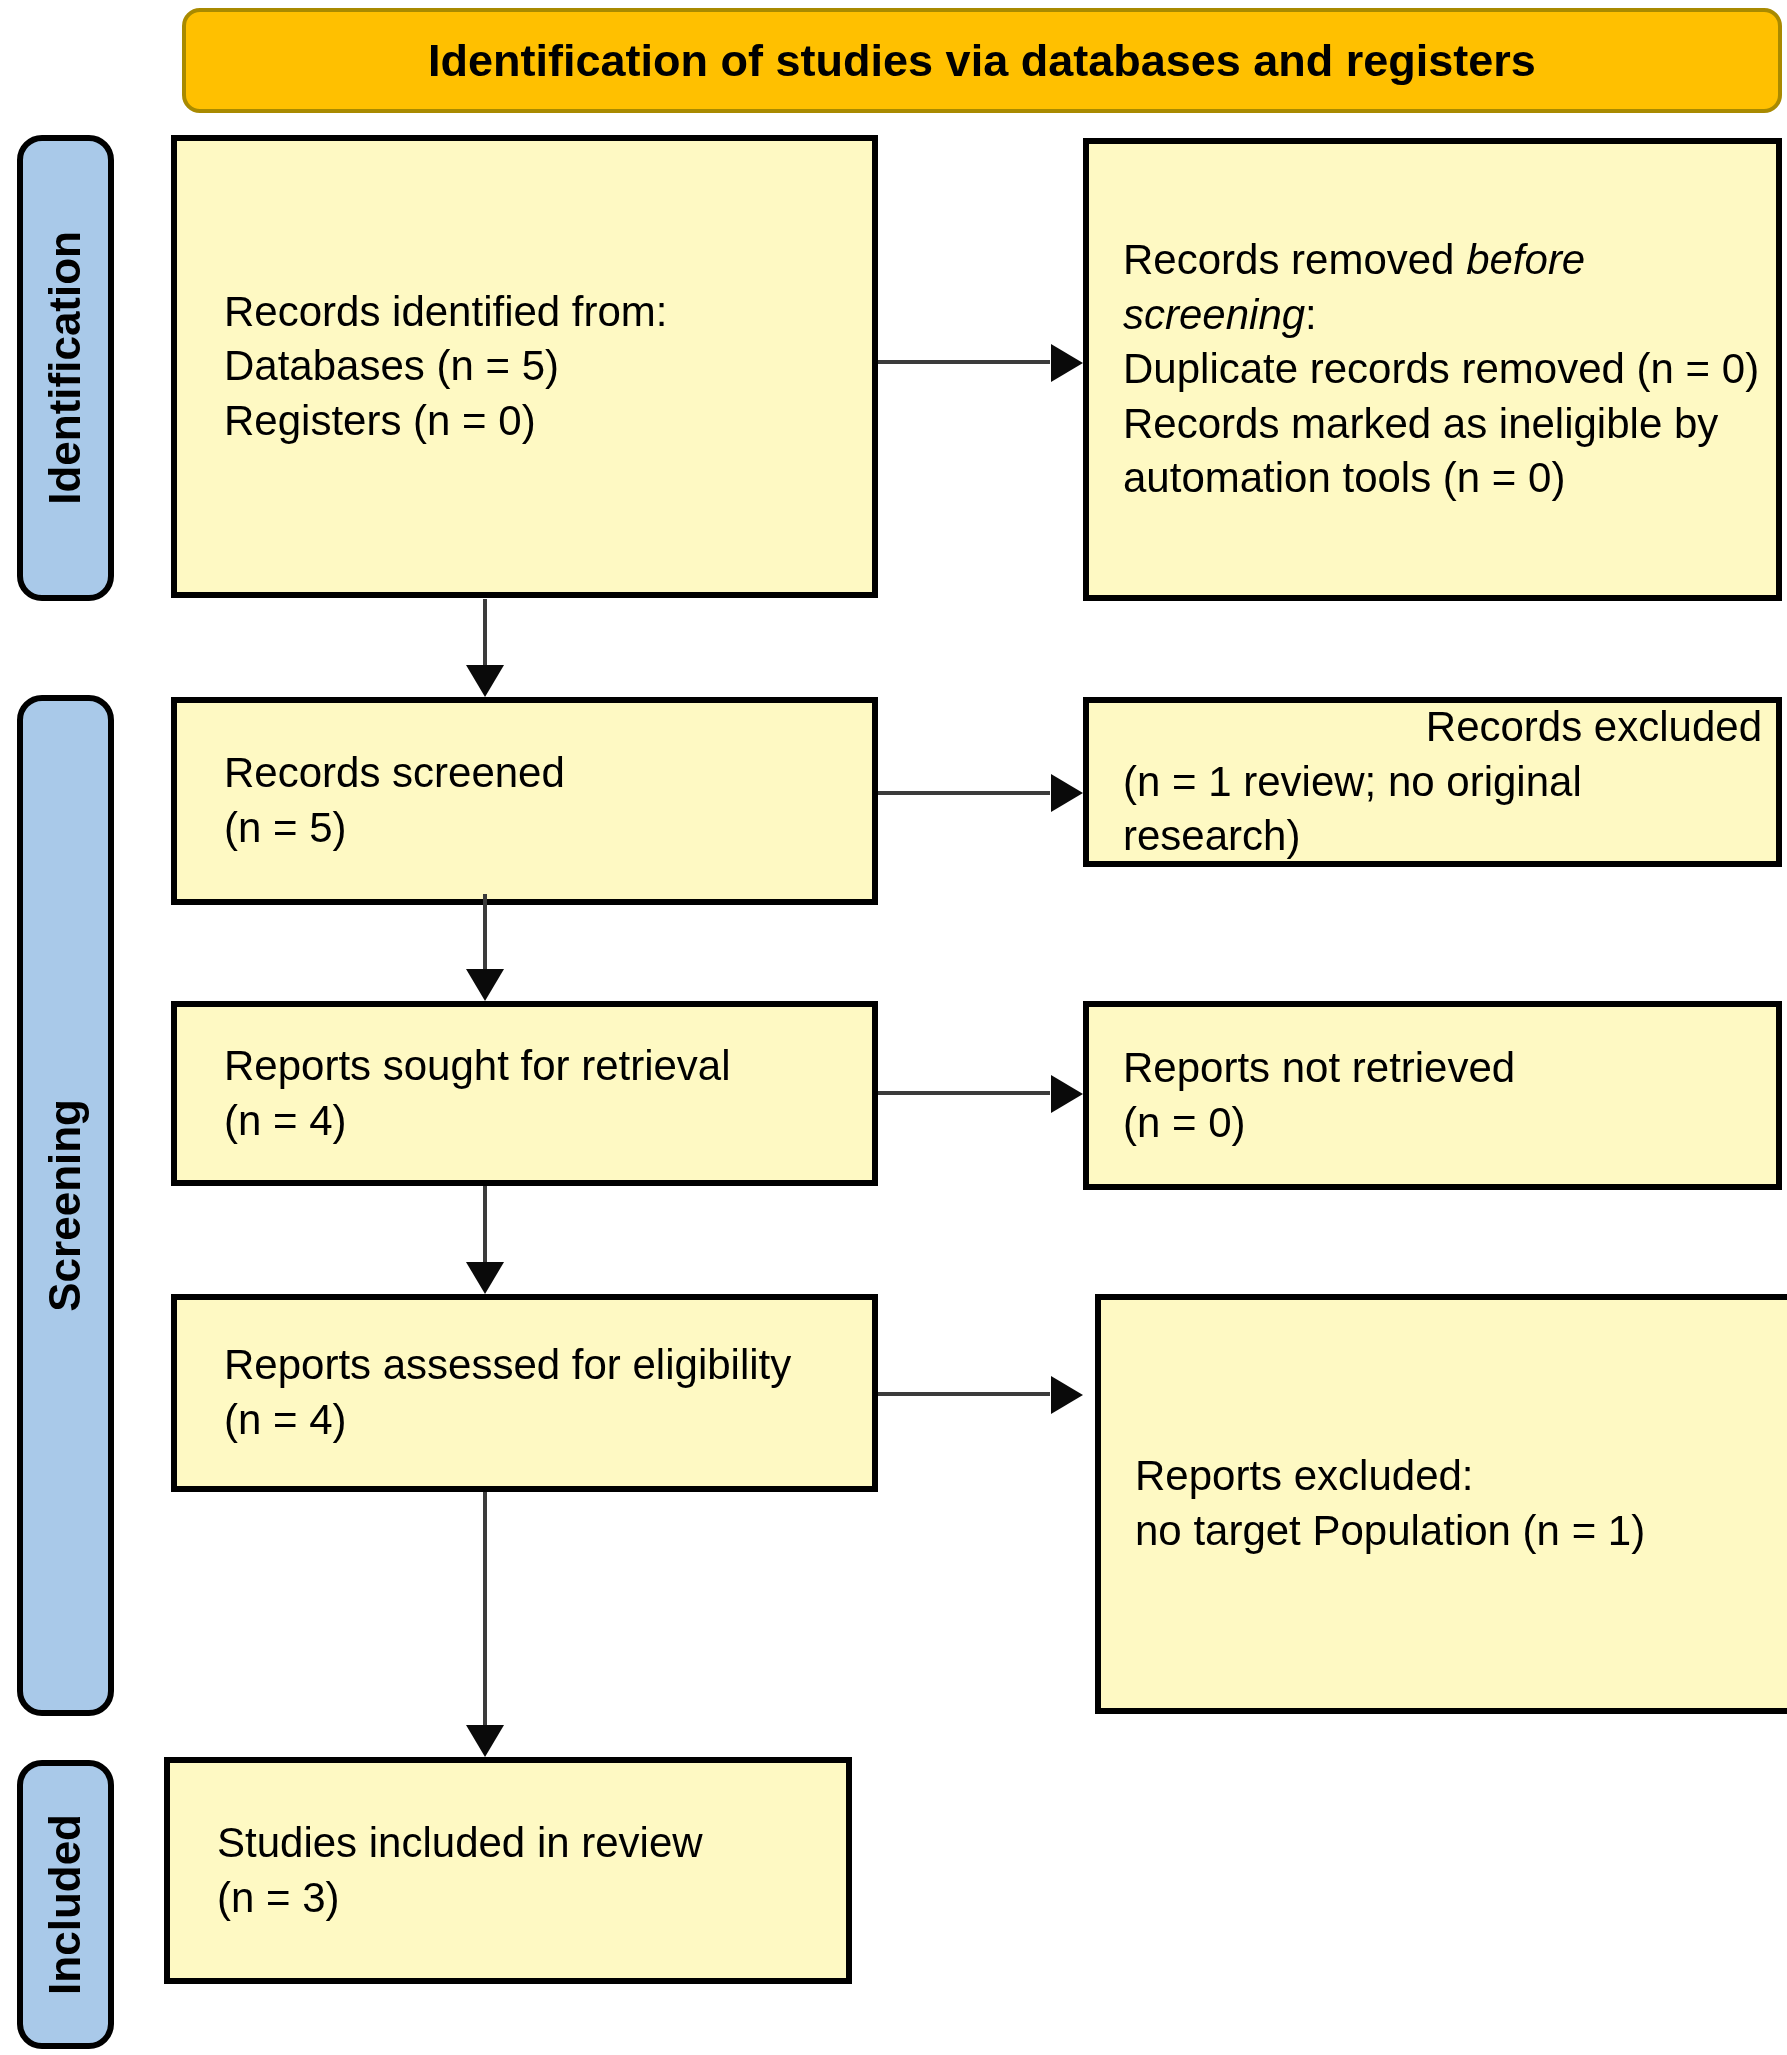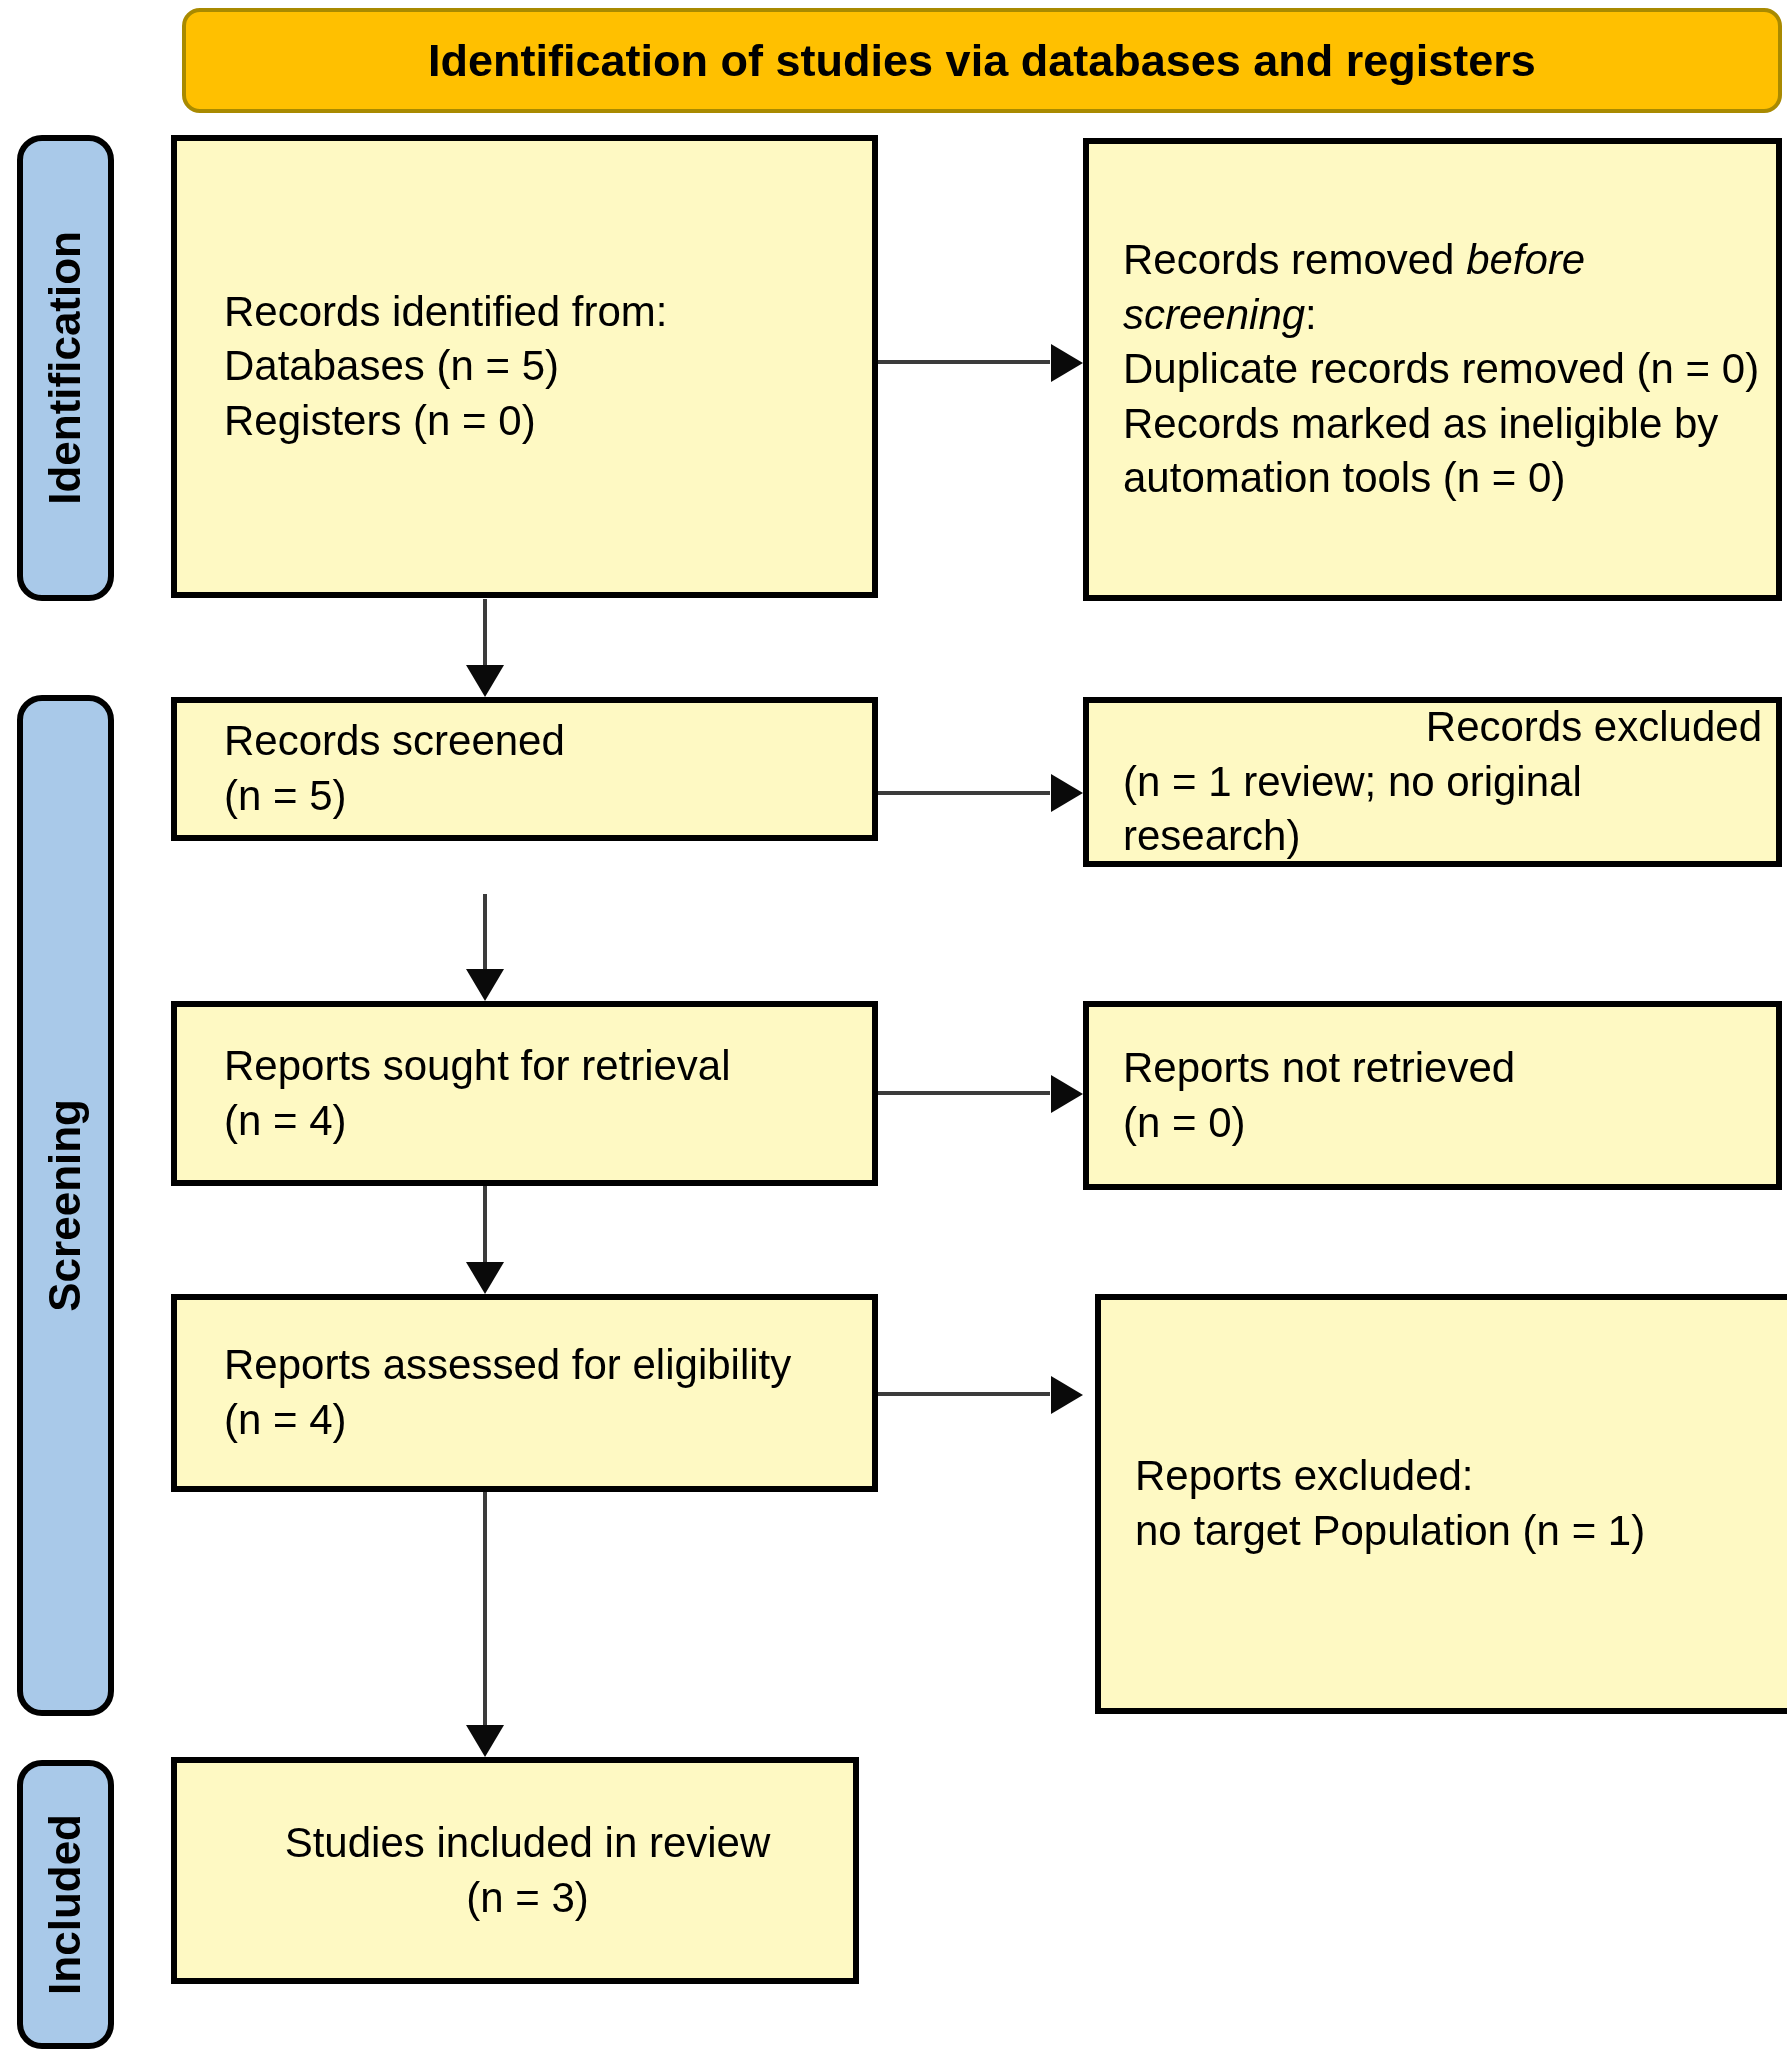--- a/index.html
+++ b/index.html
@@ -56,27 +56,27 @@
     display:flex; flex-direction:column; justify-content:center;
     font-size:42px; line-height:1.3;
   }
   .box .pad{ padding-left:47px; padding-right:22px; }
   .box .padR{ padding-left:34px; padding-right:14px; }
   .indent{ padding-left:65px; }
   .indentR{ padding-left:63px; }
 
   .box-l1{ left:171px; top:135px;  width:707px; height:463px; }
   .box-r1{ left:1083px; top:138px; width:699px; height:463px; }
-  .box-l2{ left:171px; top:697px; width:707px; height:144px; }
+  .box-l2{ left:171px; top:697px; width:707px; height:208px; }
   .box-r2{ left:1083px; top:697px; width:699px; height:170px;align-items:flex-end; }
   .box-l3{ left:171px; top:1001px; width:707px; height:185px; }
   .box-r3{ left:1083px; top:1001px; width:699px; height:189px; }
   .box-l4{ left:171px; top:1294px; width:707px; height:198px; }
   .box-r4{ left:1083px; top:1294px; width:699px; height:420px;margin-left:12px; }
-  .box-l5{ left:171px; top:1757px; width:688px; height:227px;text-align:center; }
+  .box-l5{ left:164px; top:1757px; width:688px; height:227px; }
 
   .hline{ position:absolute; height:3.9px; background:var(--arrow-line); }
   .harrow{ position:absolute; width:0; height:0;
            border-left:32px solid var(--arrow-head);
            border-top:19px solid transparent;
            border-bottom:19px solid transparent; }
   .vline{ position:absolute; width:3.9px; background:var(--arrow-line); }
   .varrow{ position:absolute; width:0; height:0;
            border-top:32px solid var(--arrow-head);
            border-left:19px solid transparent;

